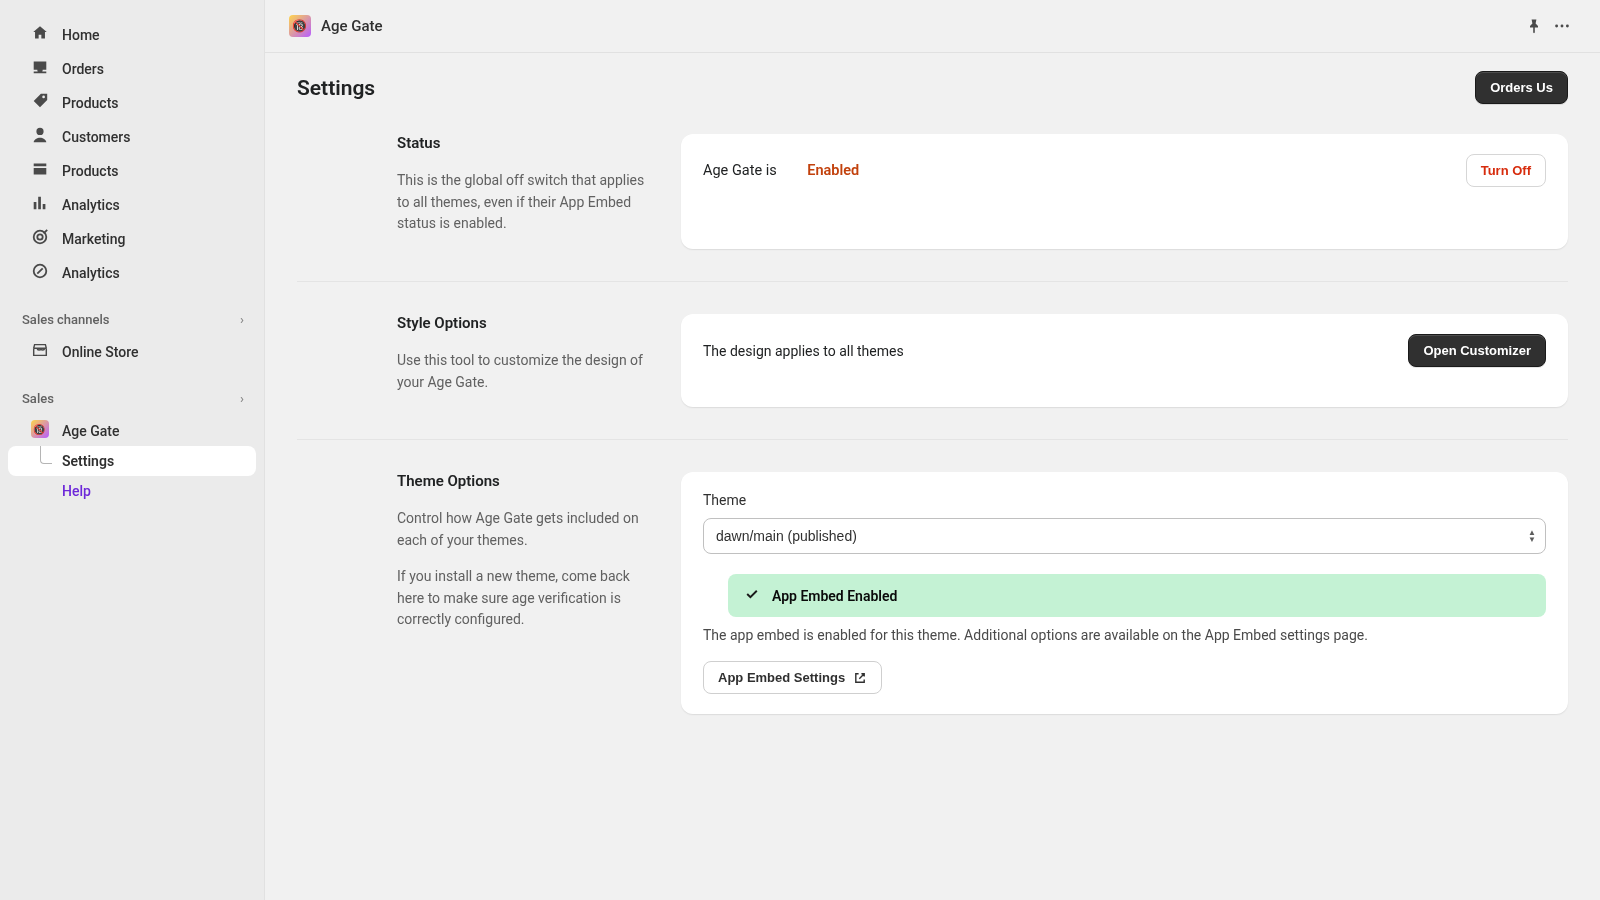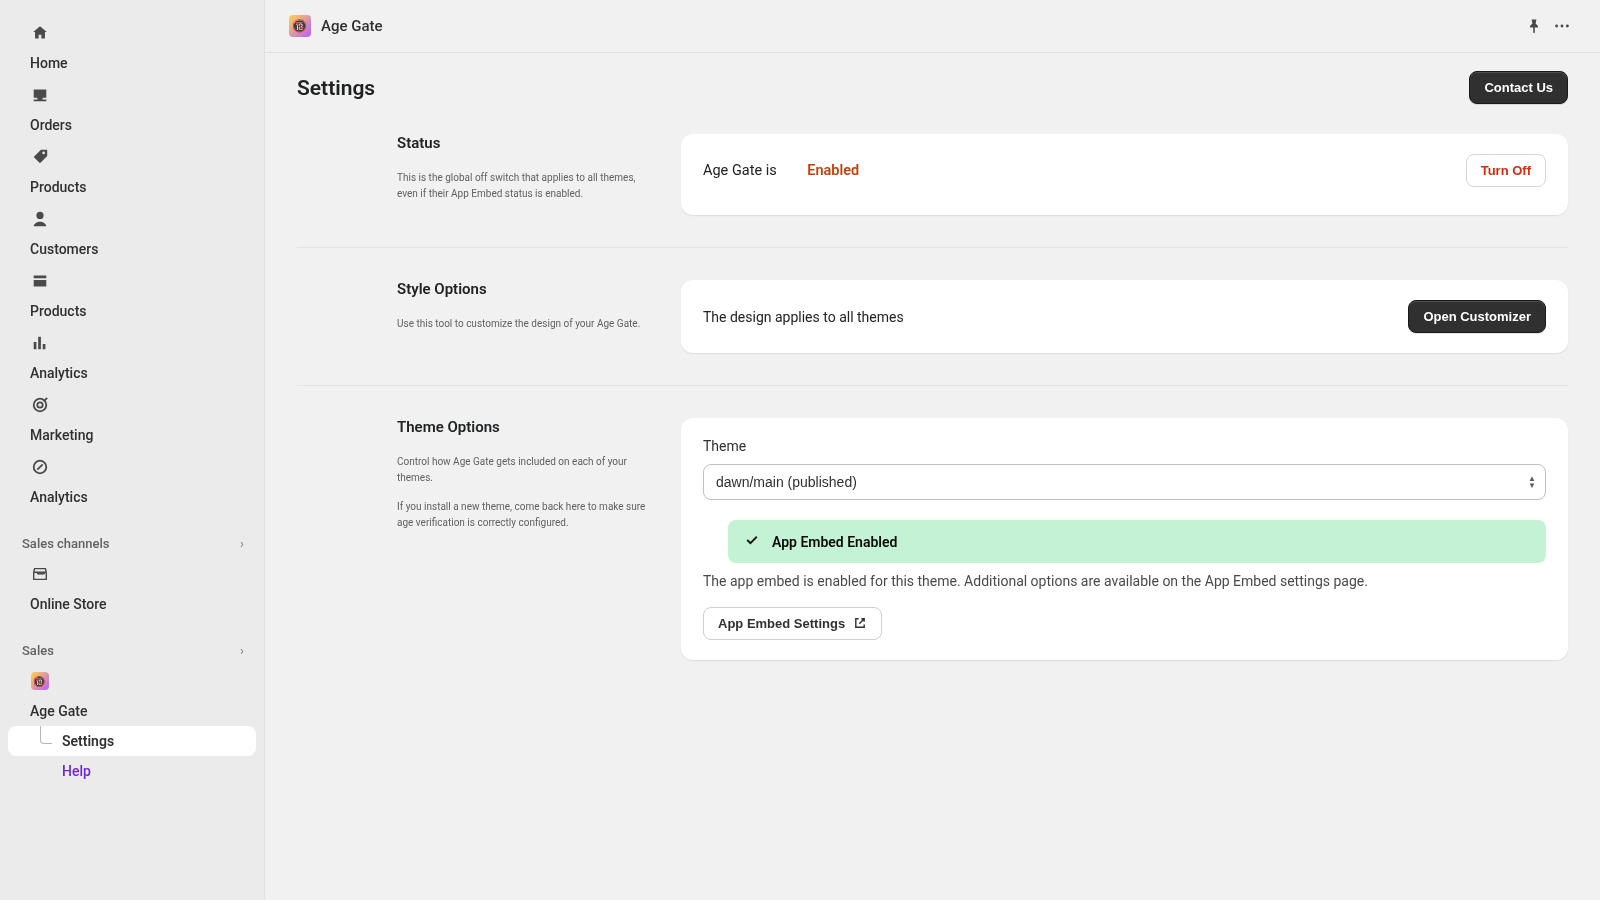--- a/index.html
+++ b/index.html
@@ -15,29 +15,28 @@
 }
 .sidebar {
   width: 265px;
   background: #ebebeb;
   border-right: 1px solid #e1e1e1;
   padding-top: 16px;
   flex-shrink: 0;
 }
 .nav-item {
   display: flex;
-  align-items: flex-start;
+  align-items: flex-end;
   gap: 12px;
   padding: 7px 18px 7px 22px;
   cursor: pointer;
   border-radius: 8px;
   margin: 0 8px;
   color: #303030;
   font-weight: 550;
-  flex-direction: column;
 }
 .nav-icon {
   width: 20px; height: 20px;
   display: flex; align-items: center; justify-content: center;
   color: #4a4a4a;
 }
 .nav-icon svg { width: 18px; height: 18px; }
 .section-header {
   display: flex;
   align-items: center;
@@ -149,21 +148,21 @@
 .section:first-child { border-top:none; padding-top: 8px;}
 .section-left {
   width: 360px;
   padding-left: 100px;
   flex-shrink:0;
 }
 .section-left h3 {
   font-size: 15px; font-weight: 650; margin-bottom: 18px;
 }
 .section-left p {
-  color:#616161; line-height:1.55; margin-bottom:14px; font-size:10px;
+  color:#616161; line-height:1.55; margin-bottom:14px; font-size:14px;
 }
 .card {
   flex:1;
   background:#fff;
   border-radius: 12px;
   box-shadow: 0 1px 2px rgba(0,0,0,0.06), 0 1px 0 rgba(0,0,0,0.03);
   padding: 20px 22px;
 }
 .card-row {
   display:flex; align-items:center; justify-content:space-between;
@@ -337,21 +336,21 @@
           <circle cx="4" cy="10" r="1.6"></circle>
           <circle cx="10" cy="10" r="1.6"></circle>
           <circle cx="16" cy="10" r="1.6"></circle>
         </svg>
     </div>
   </div>
 
   <div class="page-header">
     <div class="page-title">Settings</div>
     <button class="btn btn-dark">
-      <span>Contact Us</span>
+      <span>Orders Us</span>
     </button>
   </div>
 
   <div class="content">
 
     <div class="section">
       <div class="section-left">
         <h3>Status</h3>
         <p>This is the global off switch that applies to all themes, even if their App Embed status is enabled.</p>
       </div>

